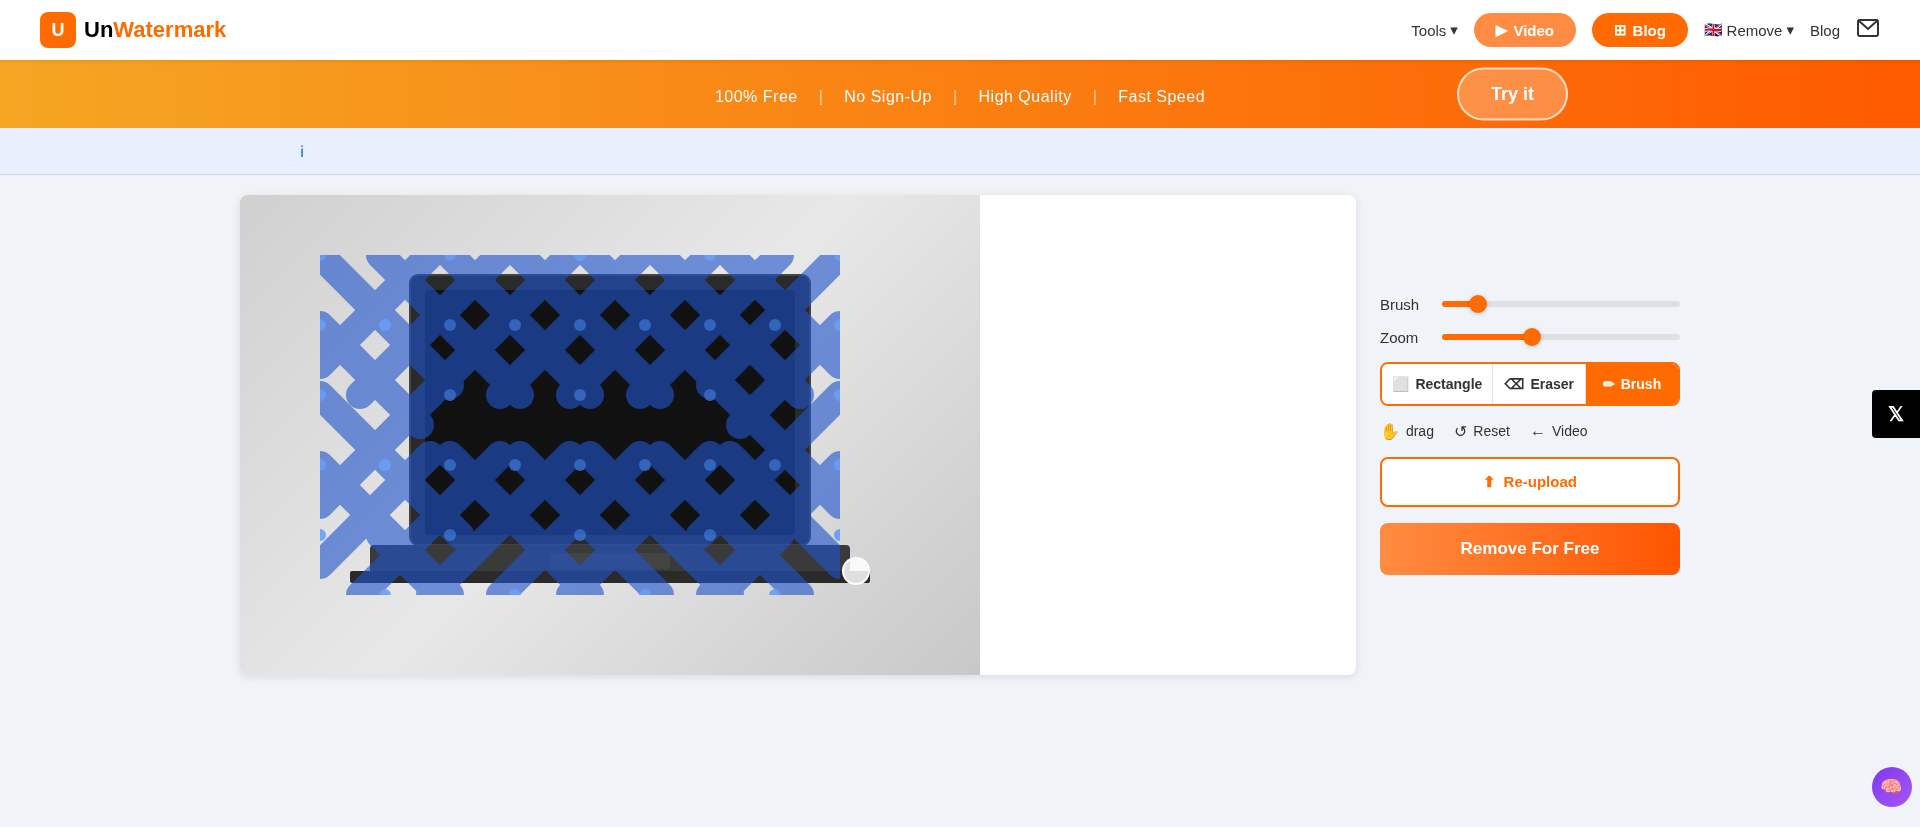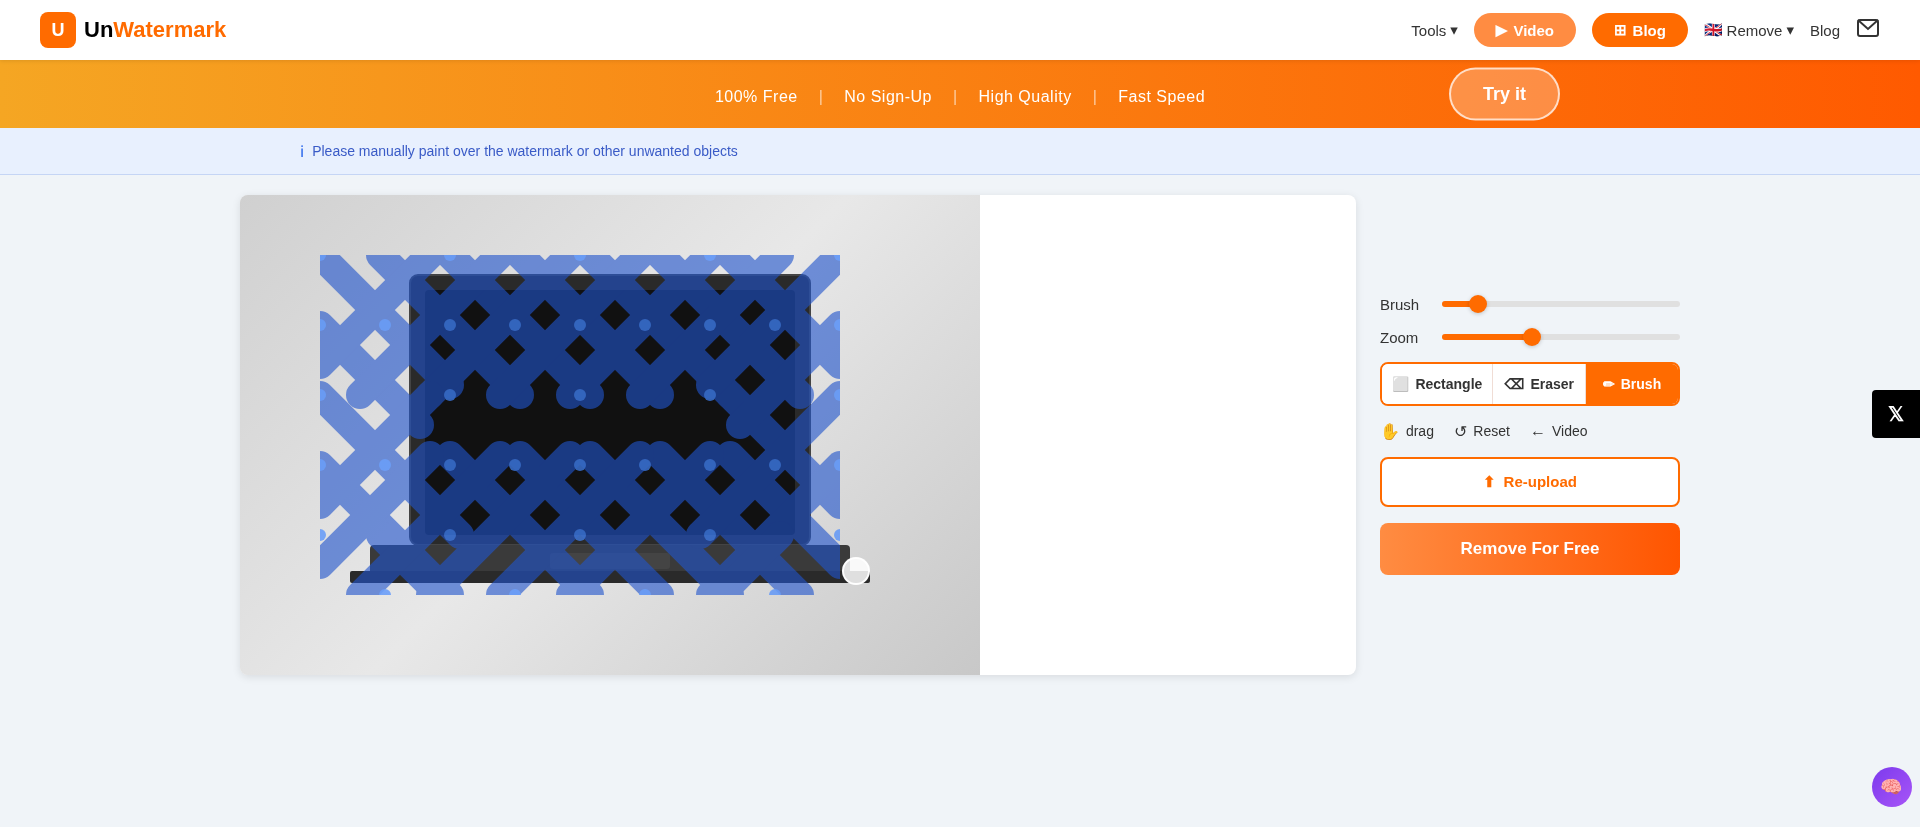--- a/index.html
+++ b/index.html
@@ -49,21 +49,21 @@
       -webkit-background-clip: text; -webkit-text-fill-color: transparent;
       background-clip: text;
       margin-bottom: 10px;
     }
     .hero-subtitle {
       font-size: 16px; color: #fff; font-weight: 500; letter-spacing: 0.5px; text-align: center;
     }
     .hero-subtitle span { margin: 0 8px; }
     .hero-subtitle .sep { color: rgba(255,255,255,0.6); }
     .hero-try-btn {
-      position: absolute; right: 360px; top: 50%; transform: translateY(-50%);
+      position: absolute; right: 352px; top: 50%; transform: translateY(-50%);
       background: rgba(255,255,255,0.25); color: #fff; border: 2px solid rgba(255,255,255,0.7);
       border-radius: 50px; padding: 14px 32px; font-size: 18px; font-weight: 700;
       cursor: pointer;
     }
 
     
     .info-bar {
       background: #e8f0fe; border-bottom: 1px solid #c5d5f5;
       padding: 12px 300px; display: flex; align-items: center; gap: 8px;
       font-size: 14px; color: #3a5bc7;
@@ -239,21 +239,20 @@
     <span class="sep">|</span>
     <span>High Quality</span>
     <span class="sep">|</span>
     <span>Fast Speed</span>
   </div>
   <button class="hero-try-btn">Try it</button>
 </div>
 
 <div class="info-bar">
   <span class="info-icon">ℹ</span>
-  <span>Please manually paint over the watermark or other unwanted objects</span>
 </div>
 
 <div class="main-content">
 
   <div class="canvas-wrapper">
     <div class="canvas-inner">
 
       <div class="laptop-bg">
         <svg class="laptop-svg" viewBox="0 0 520 380">
 

